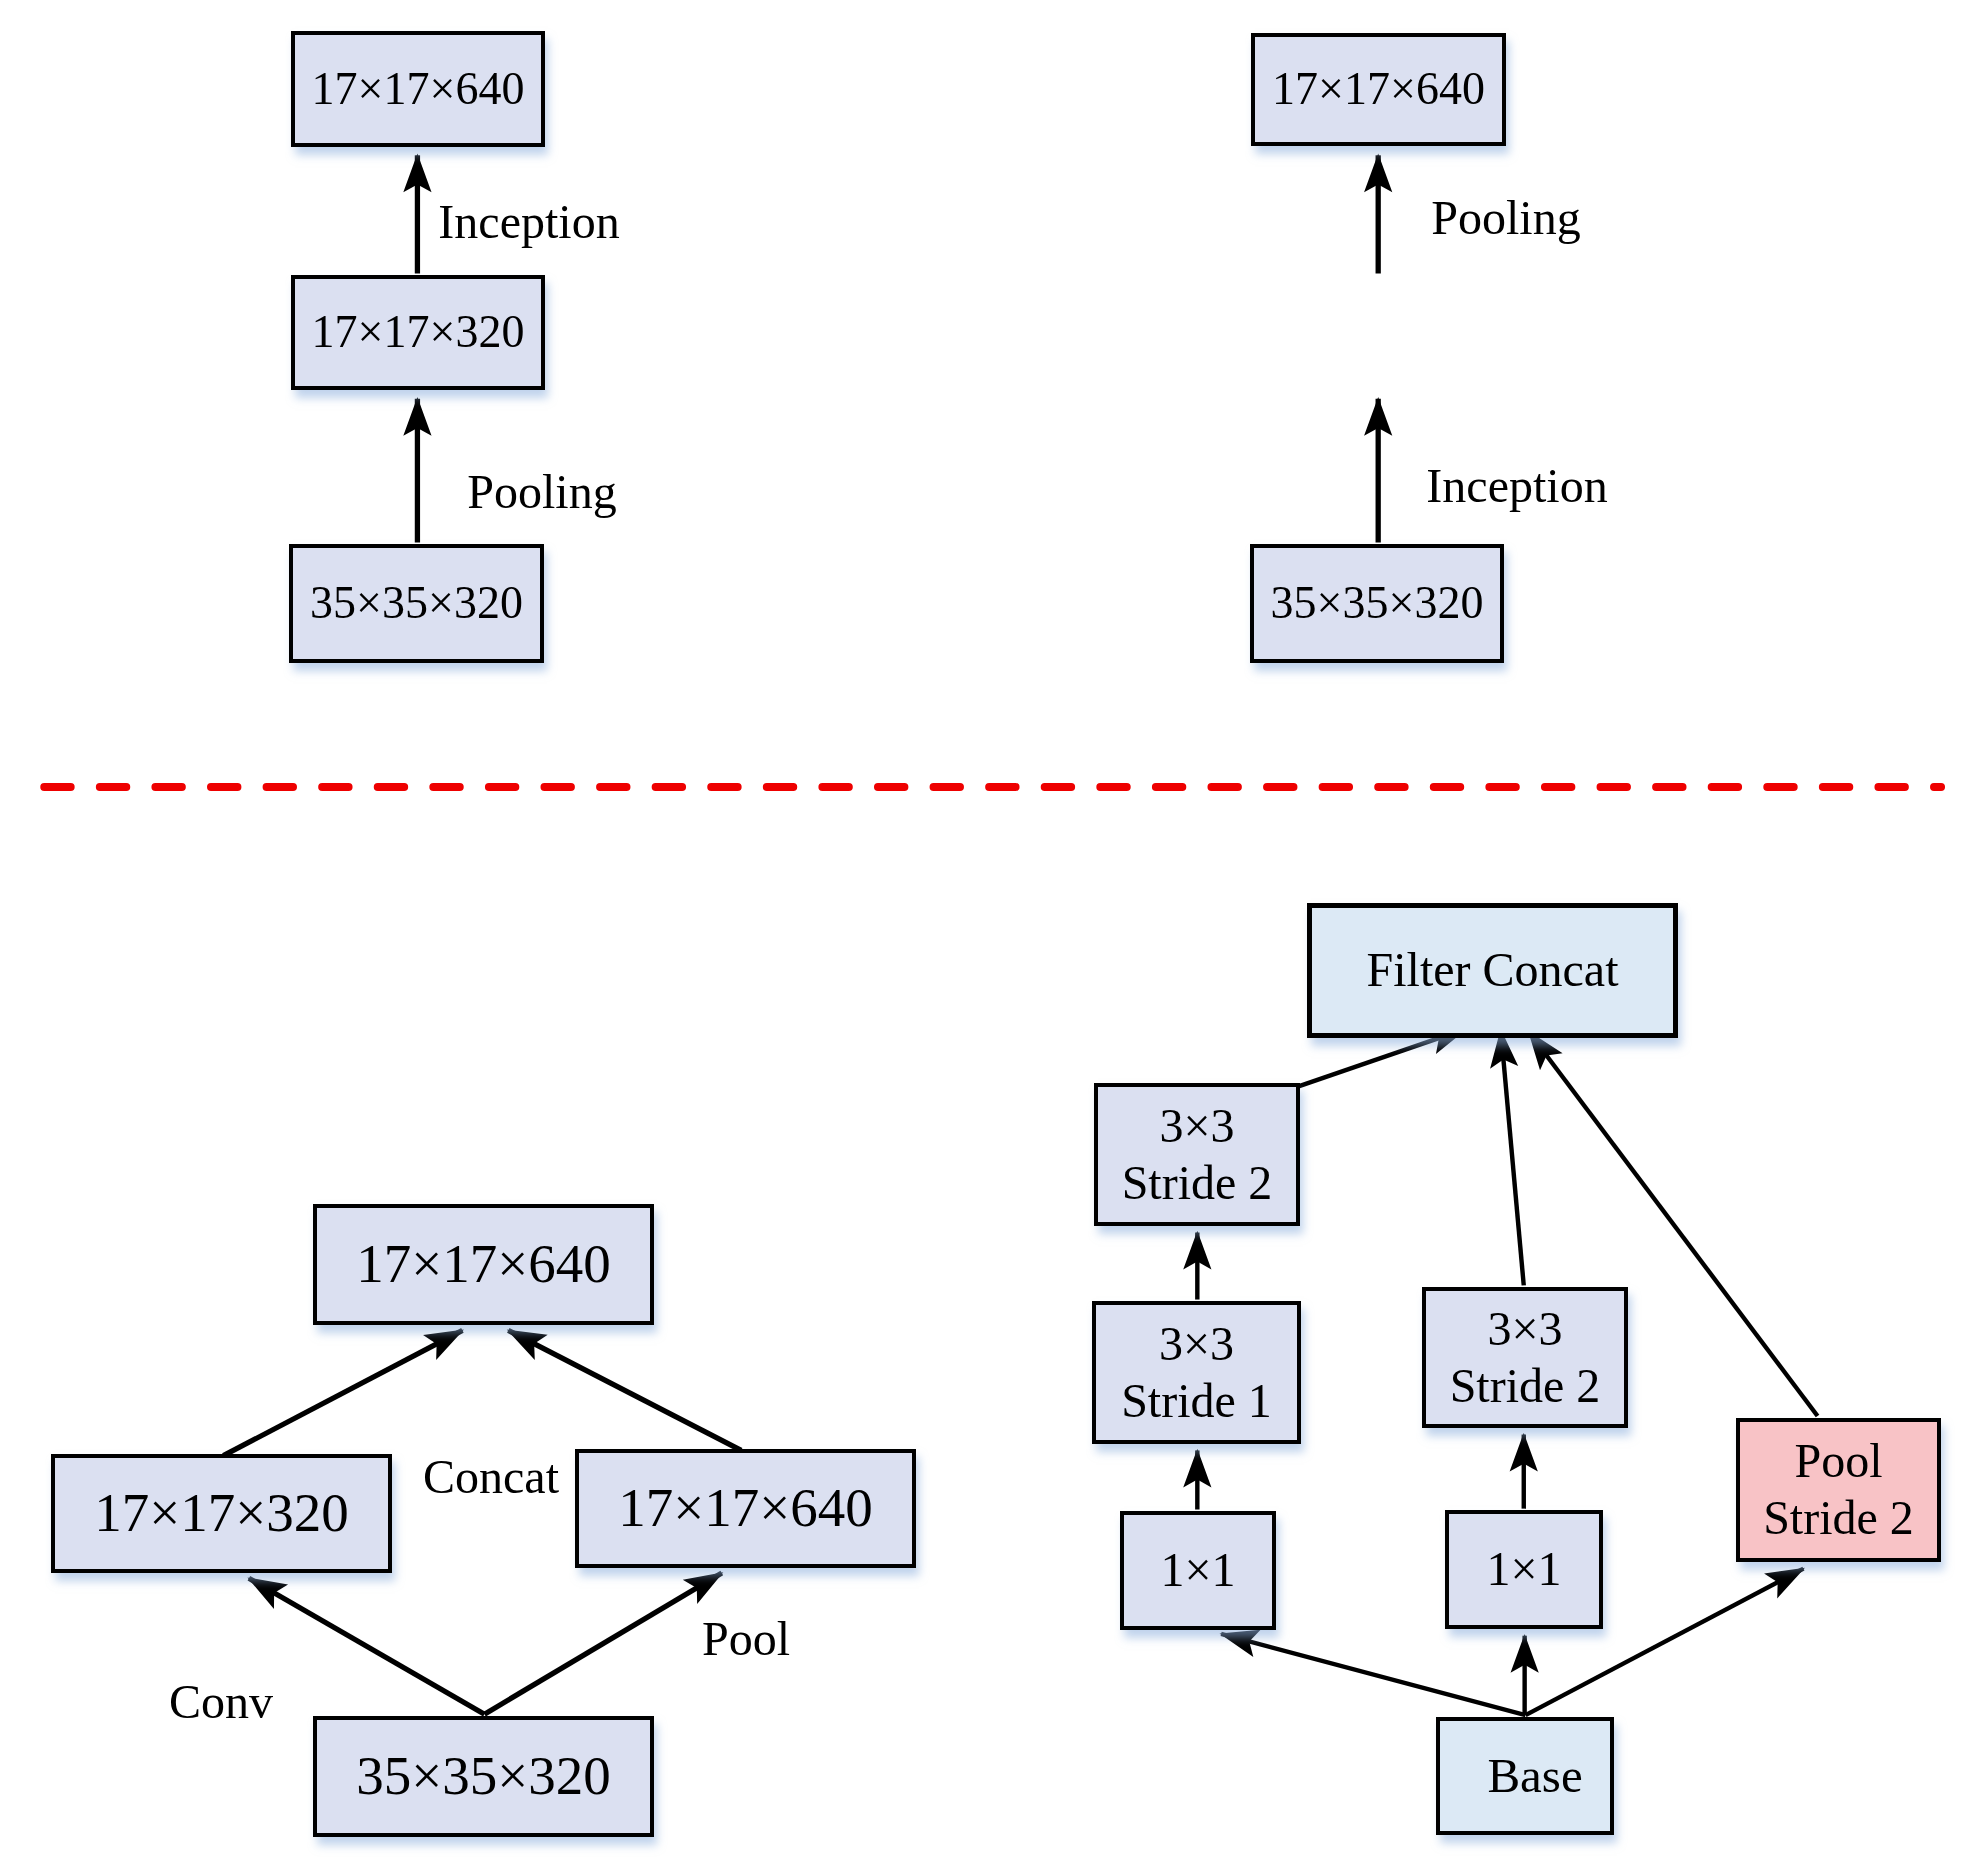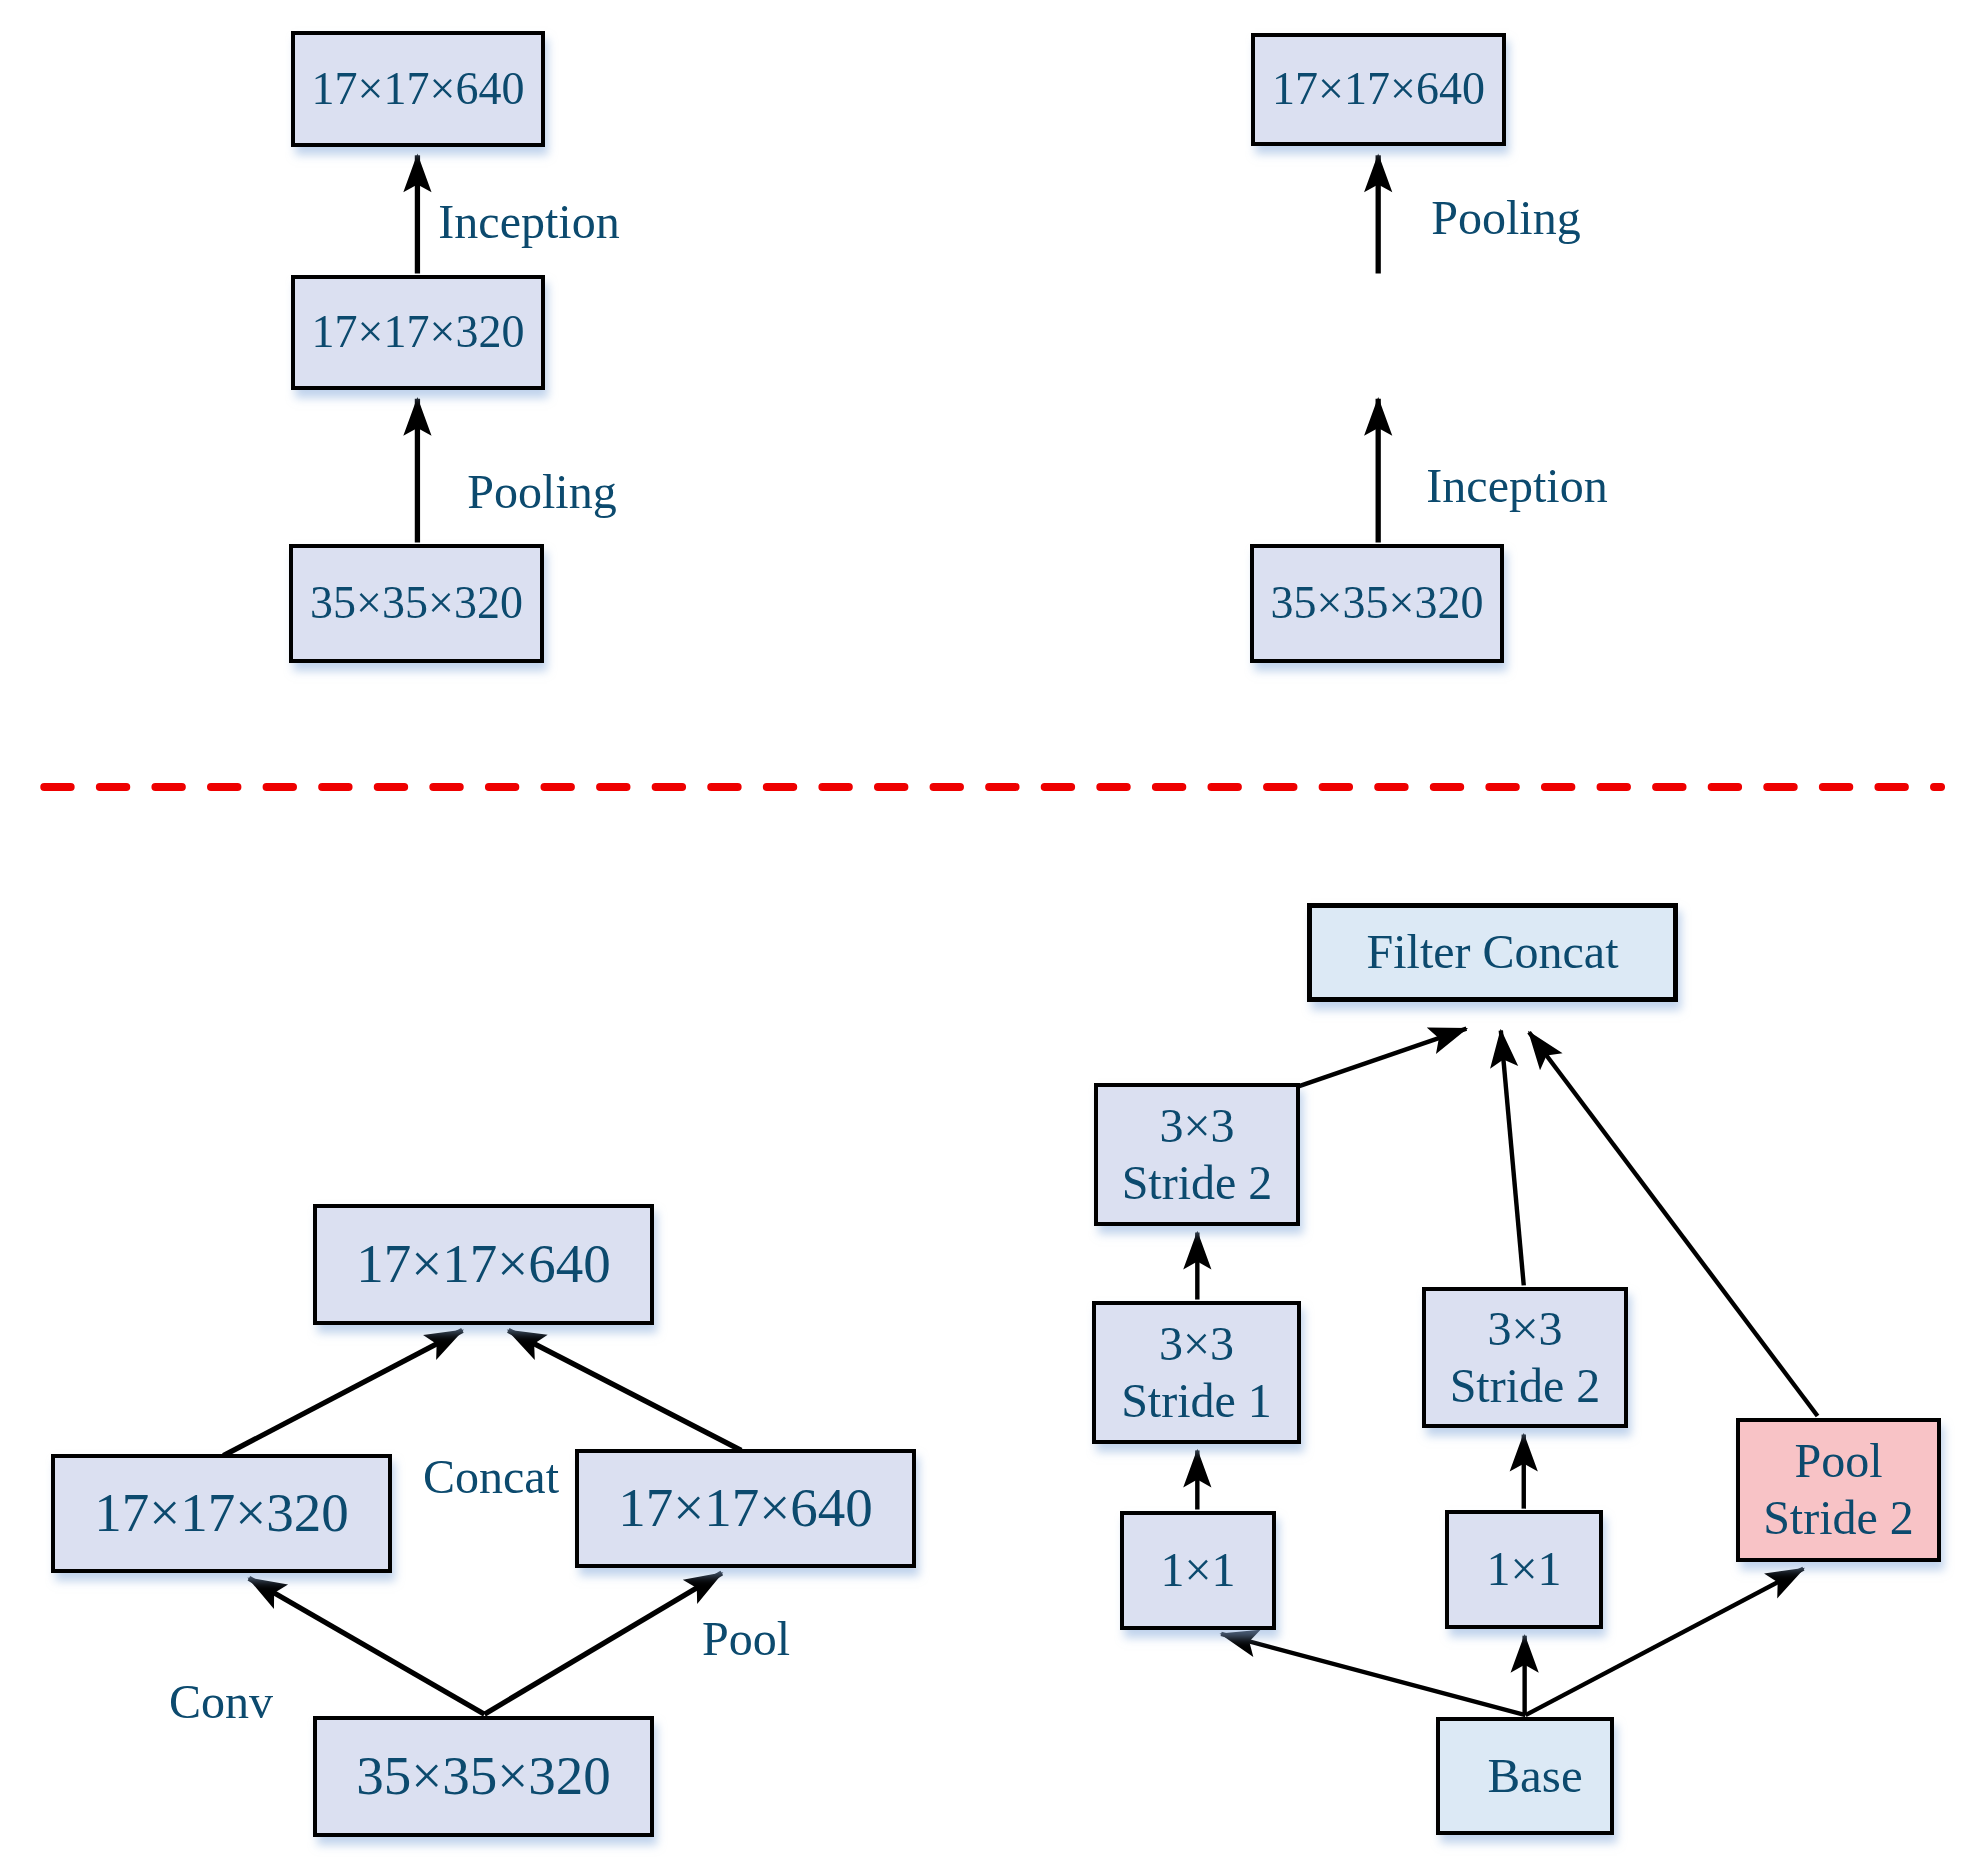--- a/index.html
+++ b/index.html
@@ -1,21 +1,21 @@
 <!DOCTYPE html>
 <html style="font-size:14px"><head>
 <meta charset="utf-8">
 <style>
   html,body{margin:0;padding:0;background:#ffffff;}
   #canvas{
     position:relative;
     width:1980px;height:1858px;
     background:#ffffff;
     font-family:"Liberation Serif","DejaVu Serif",serif;
-    color:#0c4a6e;
+    color:#000000;
     overflow:hidden;
   }
   #wires{position:absolute;left:0;top:0;width:1980px;height:1858px;pointer-events:none;}
   .box{
     position:absolute;
     box-sizing:border-box;
     border:4.4px solid #000;
     display:flex;
     flex-direction:column;
     align-items:center;
@@ -106,21 +106,21 @@
   <div class="box lav f62" style="left:575px;top:1449px;width:341px;height:119px">
     <span>17×17×640</span>
   </div>
   <div class="box lav f62" style="left:313px;top:1716px;width:341px;height:121px">
     <span>35×35×320</span>
   </div>
   <div class="edge" style="left:491px;top:1476px">Concat</div>
   <div class="edge" style="left:221px;top:1701px">Conv</div>
   <div class="edge" style="left:746px;top:1638px">Pool</div>
 
-  <div class="box blue f54" style="left:1307px;top:903px;width:371px;height:99px;border-width:5.3px">
+  <div class="box blue f54" style="left:1307px;top:903px;width:371px;height:135px;border-width:5.3px">
     <span>Filter Concat</span>
   </div>
 
   <div class="box lav f54" style="left:1094px;top:1083px;width:206px;height:143px">
     <span class="bl">3×3</span>
     <span class="bl">Stride 2</span>
   </div>
   <div class="box lav f54" style="left:1092px;top:1301px;width:209px;height:143px">
     <span class="bl">3×3</span>
     <span class="bl">Stride 1</span>

